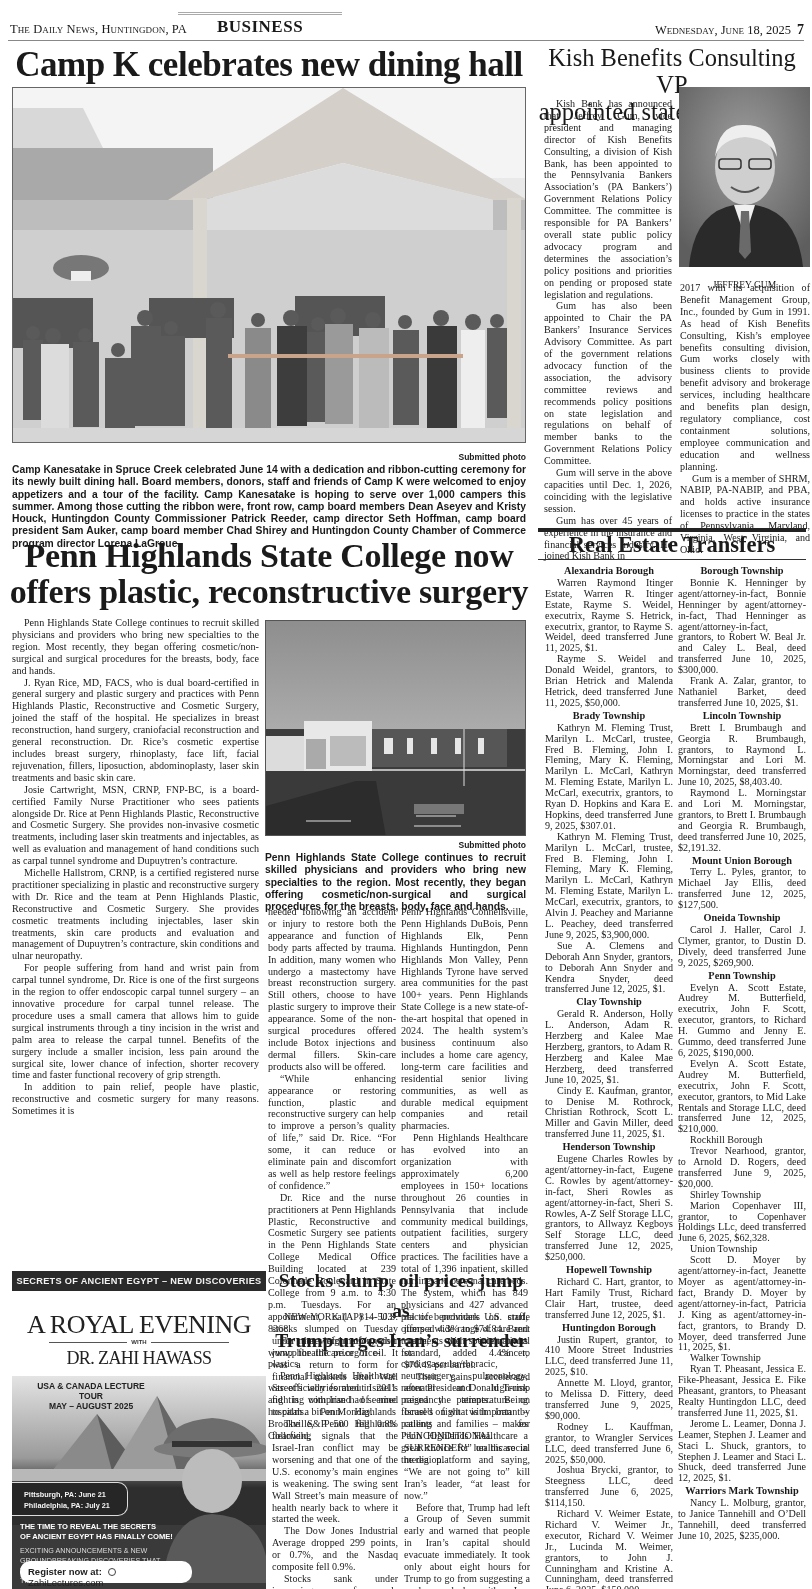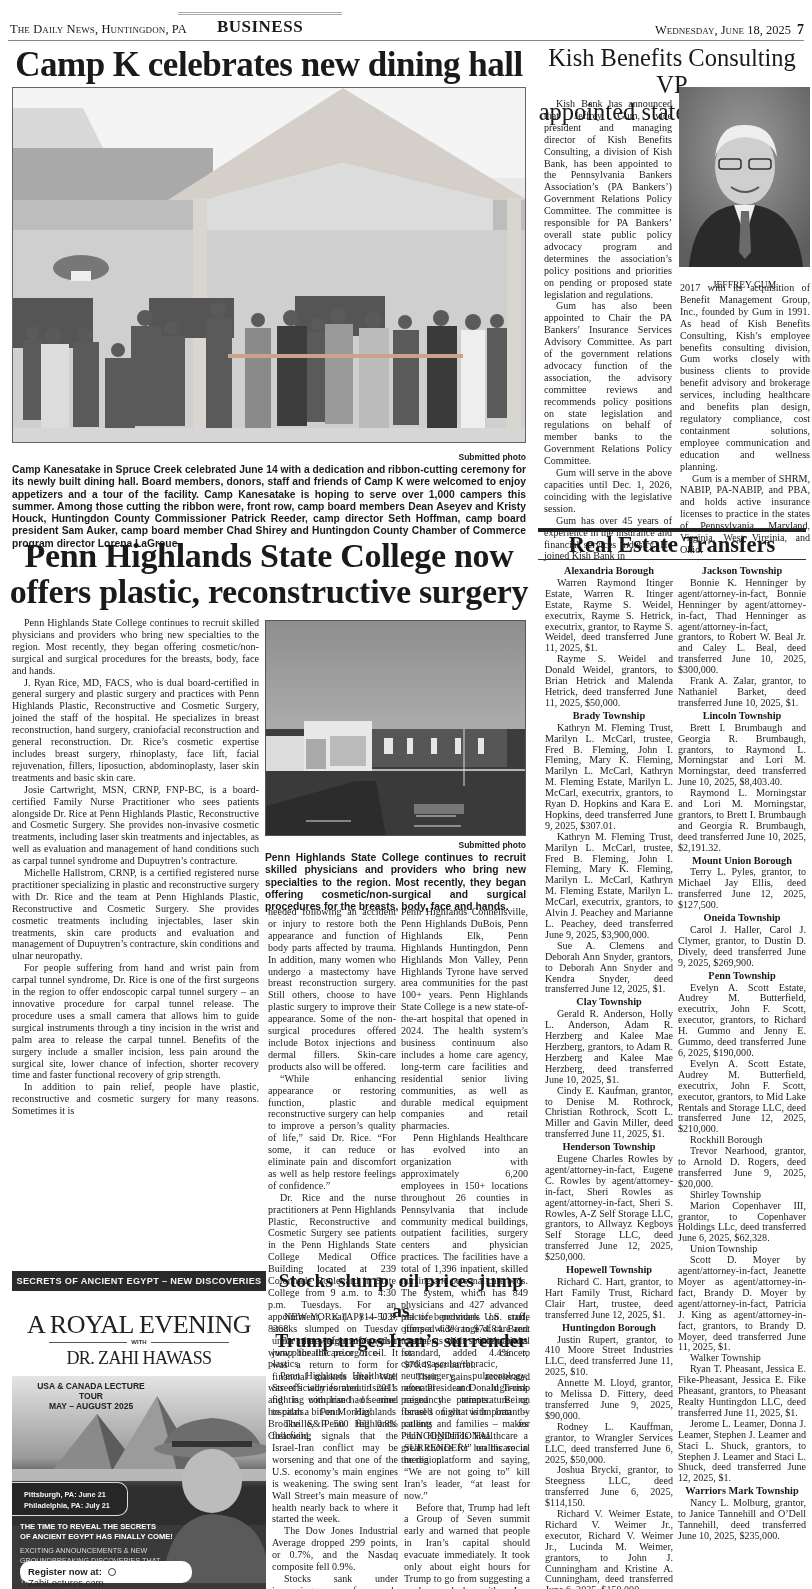--- a/index.html
+++ b/index.html
@@ -300,21 +300,21 @@
   <p>Richard C. Hart, grantor, to Hart Family Trust, Richard Clair Hart, trustee, deed transferred June 12, 2025, $1.</p>
   <h4>Huntingdon Borough</h4>
   <p>Justin Rupert, grantor, to 410 Moore Street Industries LLC, deed transferred June 11, 2025, $10.</p>
   <p>Annette M. Lloyd, grantor, to Melissa D. Fittery, deed transferred June 9, 2025, $90,000.</p>
   <p>Rodney L. Kauffman, grantor, to Wrangler Services LLC, deed transferred June 6, 2025, $50,000.</p>
   <p>Joshua Brycki, grantor, to Steegness LLC, deed transferred June 6, 2025, $114,150.</p>
   <p>Richard V. Weimer Estate, Richard V. Weimer Jr., executor, Richard V. Weimer Jr., Lucinda M. Weimer, grantors, to John J. Cunningham and Kristine A. Cunningham, deed transferred June 6, 2025, $150,000.</p>
 </div>
 
 <div class="abs re-col" style="left:678px; top:564px; width:128px;">
-  <h4>Jackson Township</h4>
+  <h4>Borough Township</h4>
   <p>Bonnie K. Henninger by agent/attorney-in-fact, Bonnie Henninger by agent/attorney-in-fact, Thad Henninger as agent/attorney-in-fact, grantors, to Robert W. Beal Jr. and Caley L. Beal, deed transferred June 10, 2025, $300,000.</p>
   <p>Frank A. Zalar, grantor, to Nathaniel Barket, deed transferred June 10, 2025, $1.</p>
   <h4>Lincoln Township</h4>
   <p>Brett I. Brumbaugh and Georgia R. Brumbaugh, grantors, to Raymond L. Morningstar and Lori M. Morningstar, deed transferred June 10, 2025, $8,403.40.</p>
   <p>Raymond L. Morningstar and Lori M. Morningstar, grantors, to Brett I. Brumbaugh and Georgia R. Brumbaugh, deed transferred June 10, 2025, $2,191.32.</p>
   <h4>Mount Union Borough</h4>
   <p>Terry L. Pyles, grantor, to Michael Jay Ellis, deed transferred June 12, 2025, $127,500.</p>
   <h4>Oneida Township</h4>
   <p>Carol J. Haller, Carol J. Clymer, grantor, to Dustin D. Dively, deed transferred June 9, 2025, $269,900.</p>
   <h4>Penn Township</h4>

